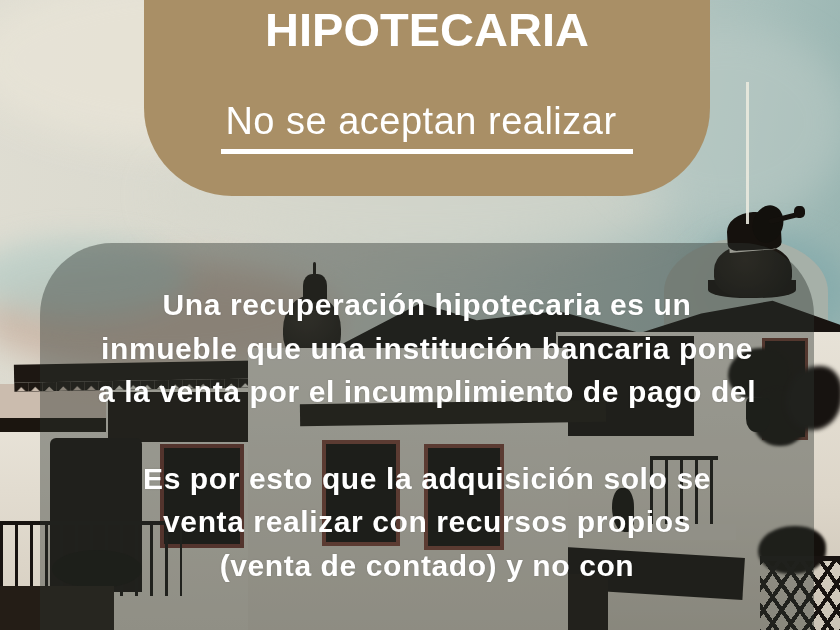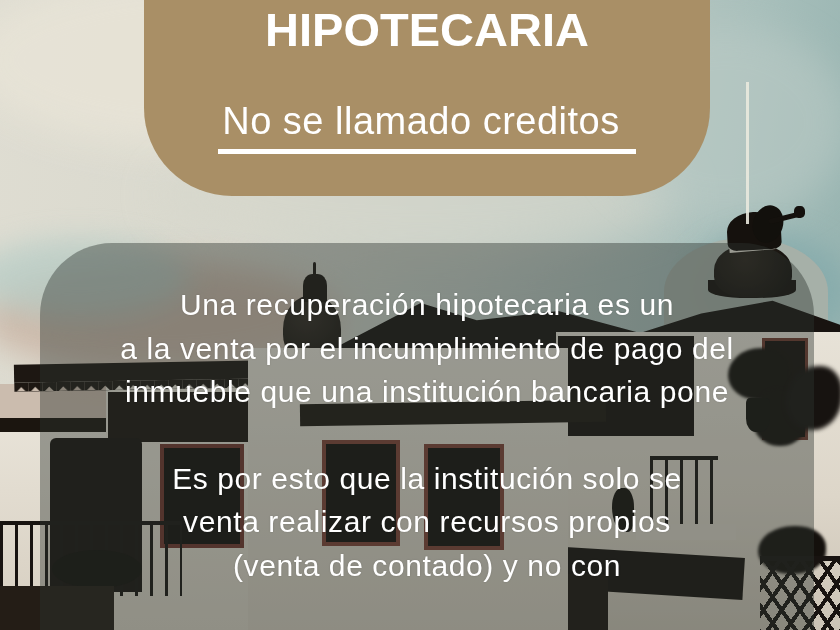--- a/index.html
+++ b/index.html
@@ -78,21 +78,21 @@
   .door{left:50px;top:438px;width:92px;height:154px;background:#17120e;border-radius:6px 6px 0 0;}
   .lrail{left:0;top:521px;width:182px;height:71px;}
   .table{left:52px;top:550px;width:90px;height:38px;background:#12100c;border-radius:50%;}
   .lbase{left:0;top:586px;width:114px;height:44px;background:#241d16;}
   
   .panel{position:absolute;left:40px;top:243px;width:774px;height:420px;
     background:var(--overlay-tint);border-radius:72px 72px 0 0;z-index:2;}
   .bodytext{position:absolute;left:0;right:0;top:40px;text-align:center;color:var(--text-white);
     font-size:30px;letter-spacing:0.6px;line-height:43.5px;font-weight:400;
     text-shadow:0 0 2px rgba(0,0,0,.15);}
-  .para{margin:0 0 43px 0;}
+  .para{margin:0 0 43px 0;font-weight:bold;}
   
   .card{position:absolute;left:144px;top:-60px;width:566px;height:256px;
     background:var(--accent-tan);border-radius:0 0 88px 88px;z-index:3;}
   .title{position:absolute;top:62px;left:0;right:0;text-align:center;
     color:var(--text-white);font-size:47px;font-weight:700;letter-spacing:0px;}
   .subwrap{position:absolute;top:160px;left:0;right:0;text-align:center;}
   .sub{display:inline-block;color:var(--text-white);font-size:38px;font-weight:400;letter-spacing:.5px;
     border-bottom:5px solid var(--text-white);padding:0 16px 6px 4px;}
 </style>
 </head>
@@ -149,31 +149,31 @@
     <div class="door"></div>
     <div class="bars lrail"></div>
     <div class="table"></div>
     <div class="lbase"></div>
   </div>
 
   <div class="panel">
     <div class="bodytext">
       <div class="para">
         <div>Una recuperación hipotecaria es un</div>
+        <div>inmueble que una institución bancaria pone</div>
         <div>a la venta por el incumplimiento de pago del</div>
-        <div>inmueble que una institución bancaria pone</div>
       </div>
       <div class="para">
-        <div>Es por esto que la institución solo se</div>
+        <div>Es por esto que la adquisición solo se</div>
         <div>venta realizar con recursos propios</div>
         <div>(venta de contado) y no con</div>
       </div>
     </div>
   </div>
 
   <div class="card">
     <div class="title">HIPOTECARIA</div>
     <div class="subwrap">
-      <span class="sub">No se llamado creditos</span>
+      <span class="sub">No se aceptan realizar</span>
     </div>
   </div>
 
 </div>
 
 </body></html>

